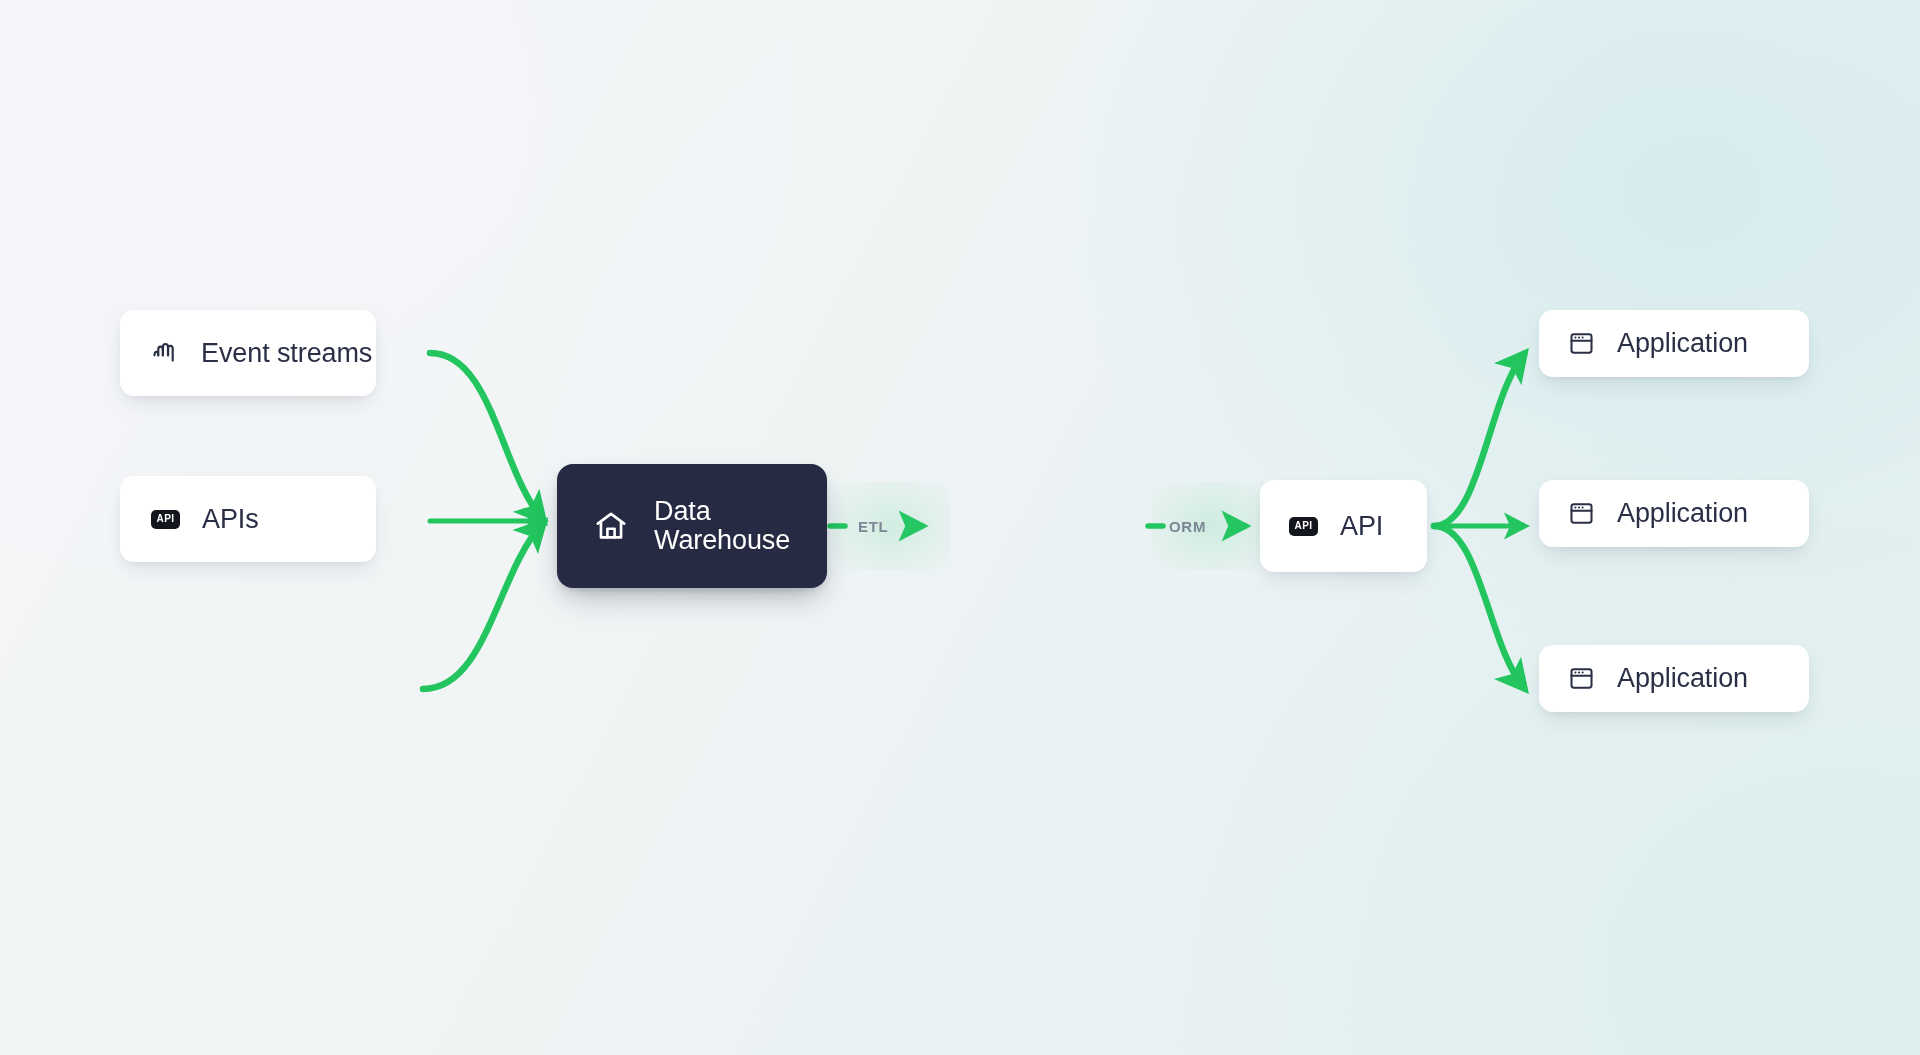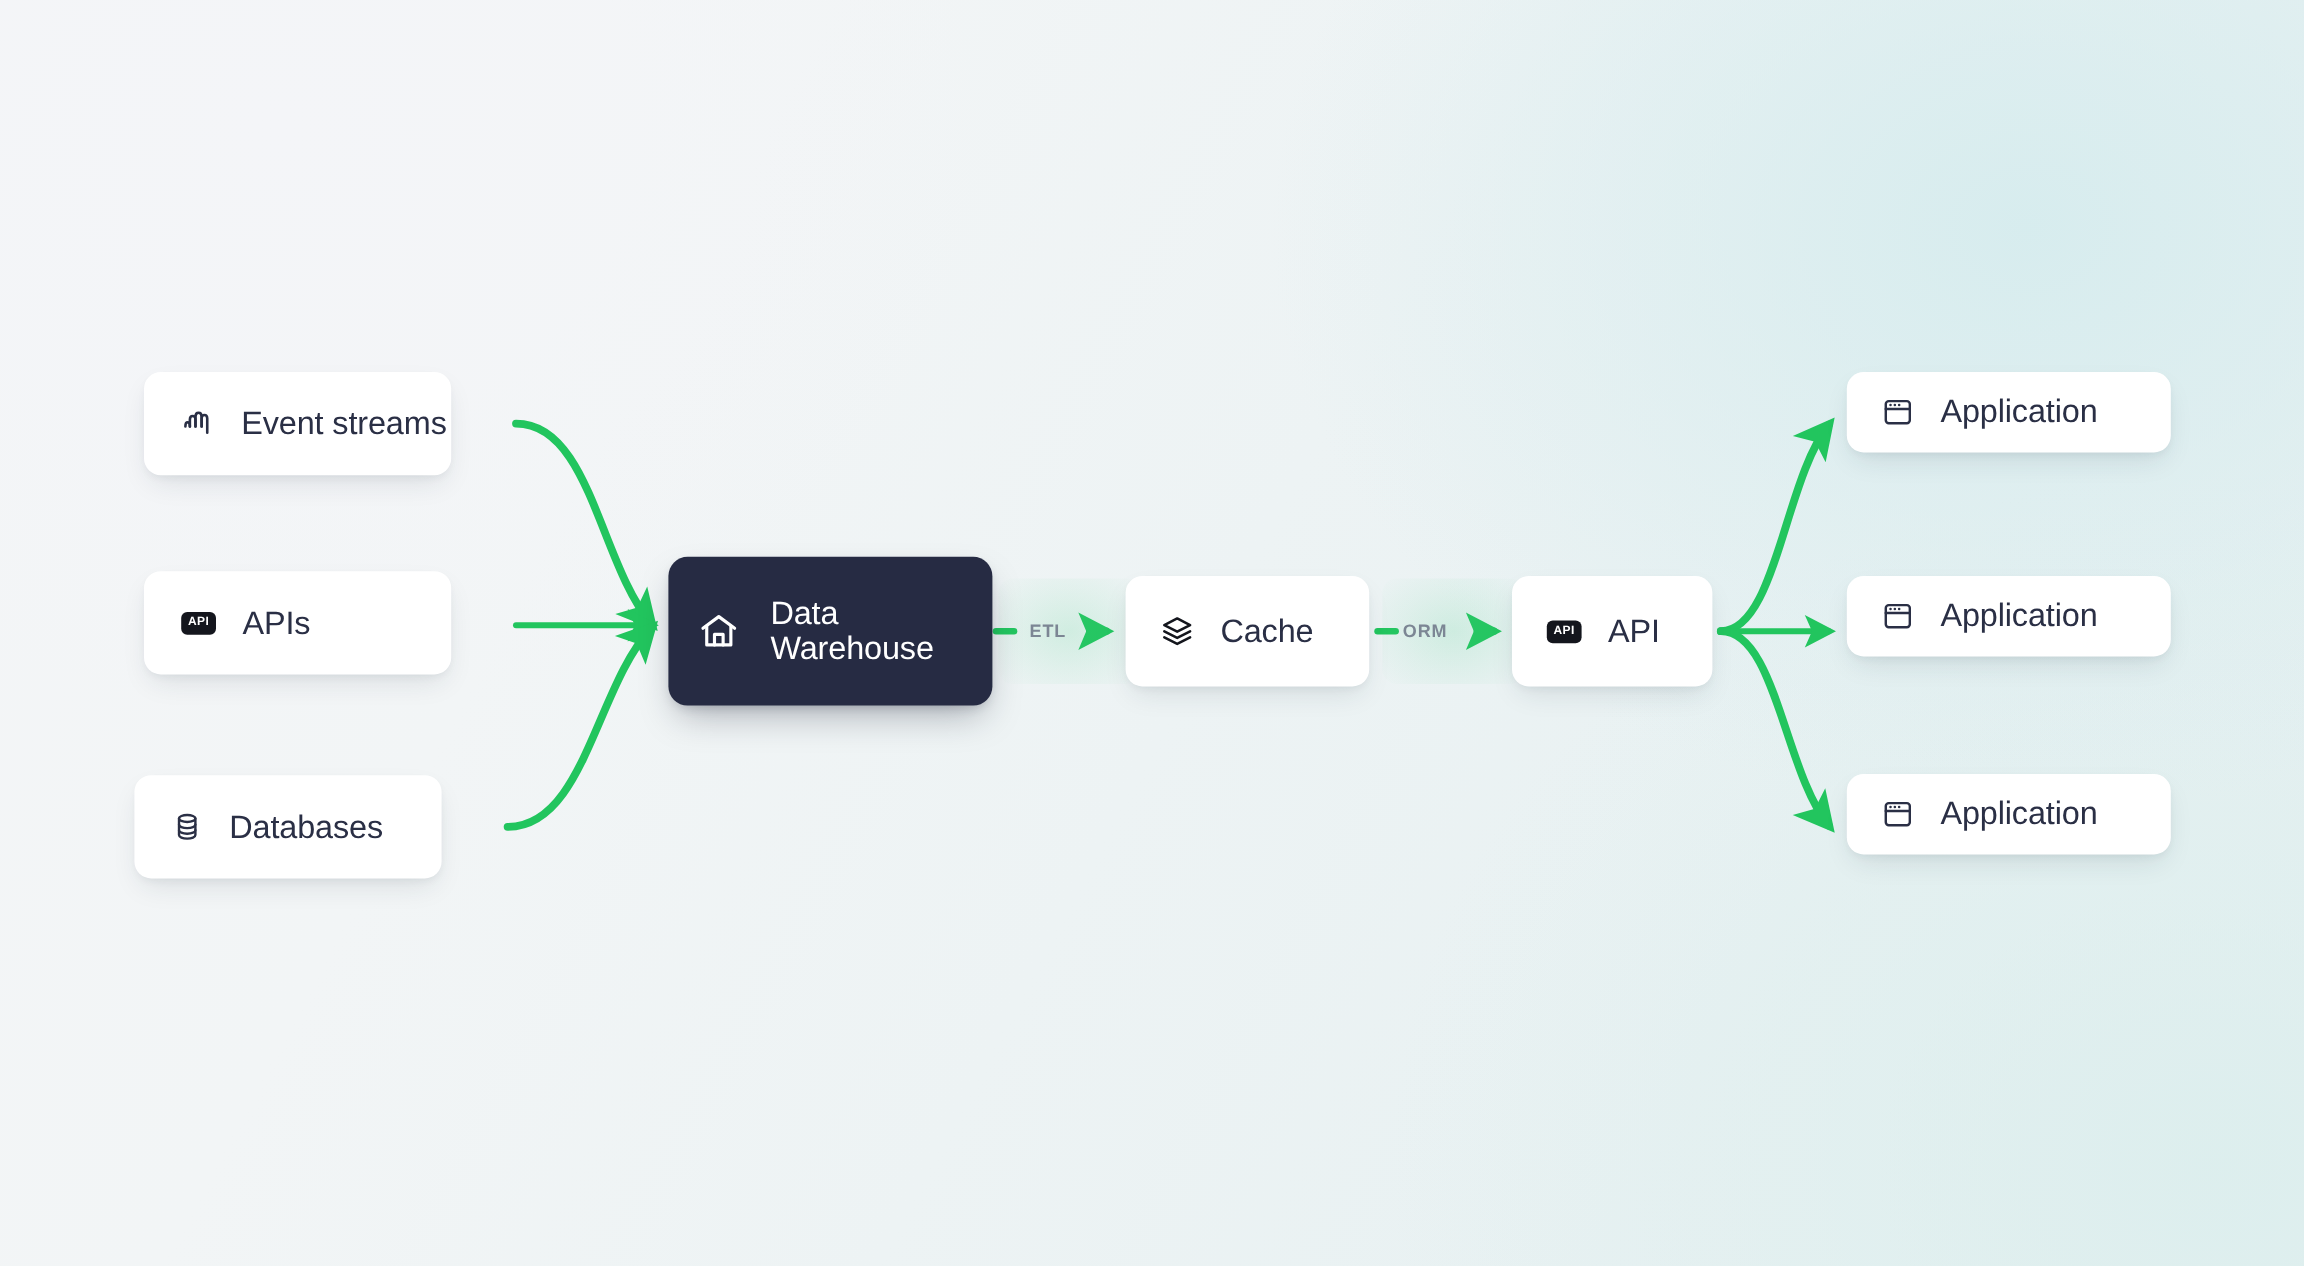--- a/index.html
+++ b/index.html
@@ -71,21 +71,21 @@
   #node-databases    { left: 112px; top: 646px; }
 
   
   #node-warehouse {
     left: 557px;
     top: 464px;
     width: 270px;
     height: 124px;
     background: #262b43;
     border-radius: 16px;
-    padding-left: 24px;
+    padding-left: 36px;
     gap: 25px;
     box-shadow: 0 14px 30px -8px rgba(26,32,52,0.35),
                 0 4px 10px -4px rgba(26,32,52,0.22);
   }
   #node-warehouse .label {
     color: #ffffff;
     font-size: 27px;
     line-height: 1.07;
     white-space: pre-line;
   }
@@ -220,54 +220,33 @@
 
   <div class="node src" id="node-apis">
     <span class="ico">
       <span class="api-badge">
         <span>API</span>
       </span>
     </span>
     <span class="label">APIs</span>
   </div>
 
-  <div class="node src" id="node-databases">
-    <span class="ico">
-      <svg width="26" height="26" viewBox="0 0 24 24" fill="none" stroke="#2a2f45" stroke-width="1.85" stroke-linecap="round" stroke-linejoin="round">
-        <ellipse cx="12" cy="5.6" rx="6.3" ry="2.7"></ellipse>
-        <path d="M5.7 5.6 L5.7 18.4 C5.7 19.9 8.5 21.1 12 21.1 C15.5 21.1 18.3 19.9 18.3 18.4 L18.3 5.6"></path>
-        <path d="M5.7 10.3 C5.7 11.8 8.5 13 12 13 C15.5 13 18.3 11.8 18.3 10.3"></path>
-        <path d="M5.7 14.6 C5.7 16.1 8.5 17.3 12 17.3 C15.5 17.3 18.3 16.1 18.3 14.6"></path>
-      </svg>
-    </span>
-    <span class="label">Databases</span>
-  </div>
 
   <div class="node" id="node-warehouse">
     <span class="ico">
       <svg width="36" height="36" viewBox="0 0 24 24" fill="none" stroke="#ffffff" stroke-width="1.75" stroke-linecap="round" stroke-linejoin="round">
         <path d="M3.2 10.4 L12 3.9 L20.8 10.4"></path>
         <path d="M5.3 9.2 L5.3 19.6 L18.7 19.6 L18.7 9.2"></path>
         <path d="M9.6 19.6 L9.6 13.8 L14.4 13.8 L14.4 19.6"></path>
       </svg>
     </span>
     <span class="label">Data
 Warehouse</span>
   </div>
 
-  <div class="node" id="node-cache">
-    <span class="ico">
-      <svg width="28" height="28" viewBox="0 0 24 24" fill="none" stroke="#14161d" stroke-width="1.85" stroke-linecap="round" stroke-linejoin="round">
-        <path d="M12 2.9 L21.2 7.6 L12 12.3 L2.8 7.6 Z"></path>
-        <path d="M2.8 12.1 L12 16.8 L21.2 12.1"></path>
-        <path d="M2.8 16.4 L12 21.1 L21.2 16.4"></path>
-      </svg>
-    </span>
-    <span class="label">Cache</span>
-  </div>
 
   <div class="node" id="node-api">
     <span class="ico">
       <span class="api-badge">
         <span>API</span>
       </span>
     </span>
     <span class="label">API</span>
   </div>
 

